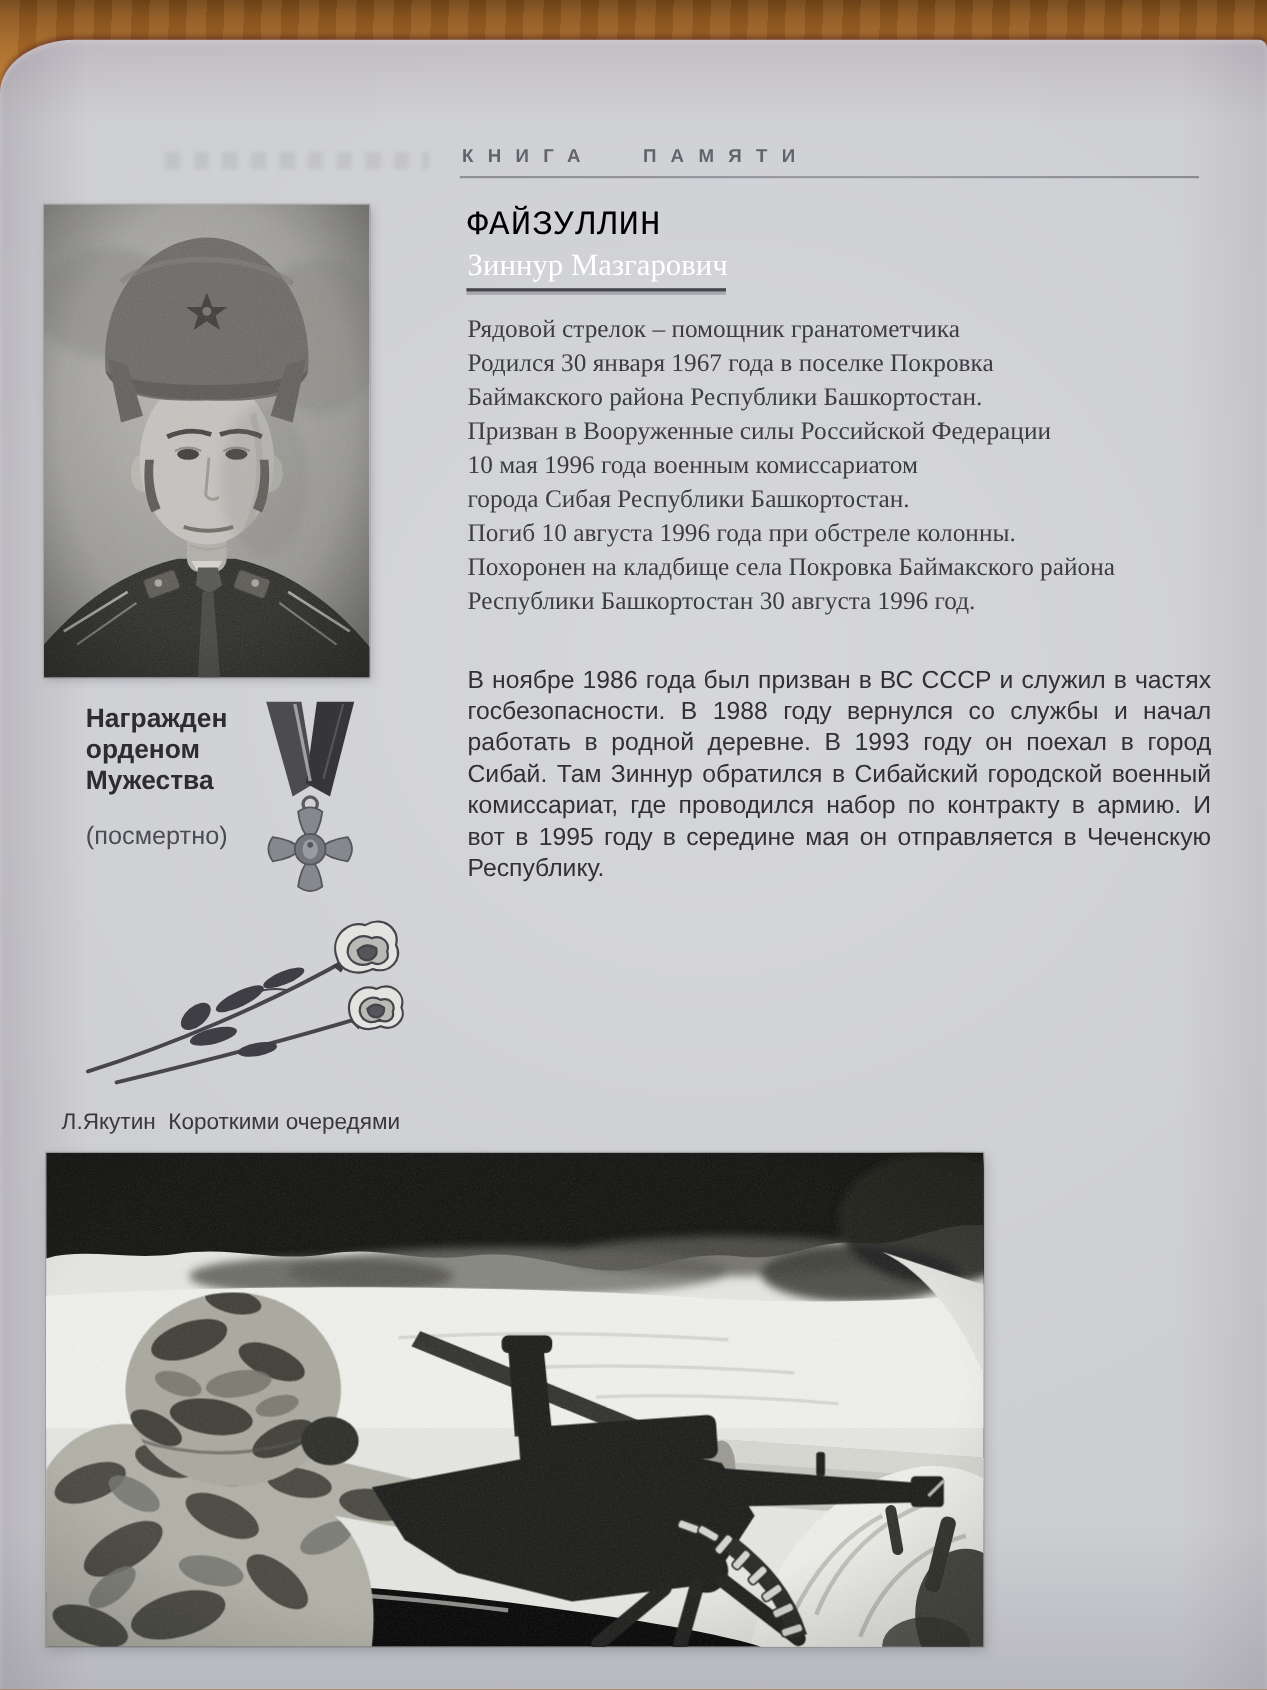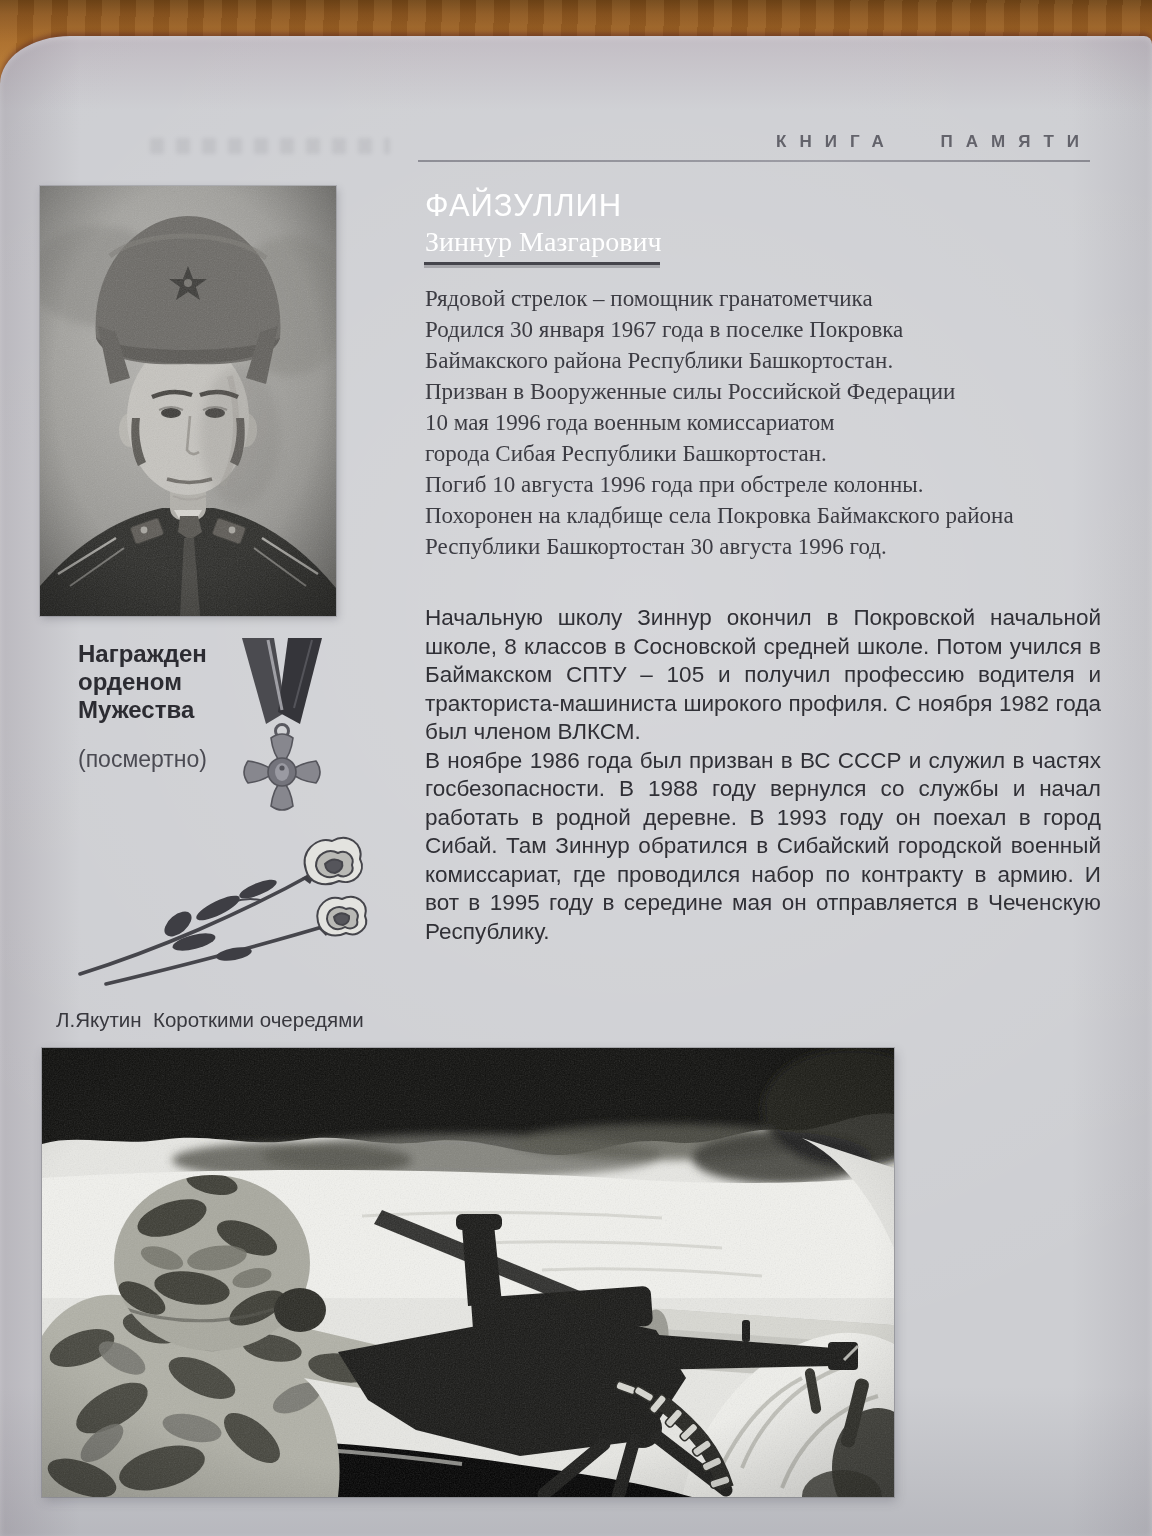--- a/index.html
+++ b/index.html
@@ -18,35 +18,35 @@
     background:
       radial-gradient(120% 85% at 56% 38%, rgba(255,255,255,.18), rgba(0,0,0,0) 62%),
       linear-gradient(to right, rgba(100,85,100,.20), rgba(0,0,0,0) 7%, rgba(0,0,0,0) 93%, rgba(90,80,95,.12)),
       linear-gradient(to bottom, rgba(130,95,115,.18), rgba(0,0,0,0) 5%, rgba(0,0,0,0) 90%, rgba(70,70,85,.16)),
       #cdced2;
     box-shadow:0 -3px 5px rgba(70,25,35,.45), inset 0 2px 6px rgba(255,255,255,.25);}
 
   .content{position:absolute;inset:0;}
 
   
-  .hdr-title{position:absolute;left:420px;top:132px;width:672px;text-align:right;
+  .hdr-title{position:absolute;left:420px;top:132px;width:672px;text-align:left;
     font-size:17px;font-weight:bold;letter-spacing:13px;word-spacing:26px;color:#63636b;}
   .hdr-rule{position:absolute;left:418px;top:160px;width:672px;height:2px;
     background:linear-gradient(to right,#8e8e96,#9c9ca4 60%,#8a8a92);}
   .bleed{position:absolute;left:150px;top:138px;width:240px;height:16px;opacity:.10;
     background:repeating-linear-gradient(to right,#55555d 0 14px,transparent 14px 26px);filter:blur(2px);}
 
   
   .portrait{position:absolute;left:40px;top:186px;width:296px;height:430px;
     box-shadow:0 0 0 1px rgba(120,120,125,.35), 2px 3px 8px rgba(60,60,70,.25);}
   .portrait svg{display:block;width:100%;height:100%;}
 
   
-  .surname{position:absolute;left:425px;top:188px;font-family:Liberation Sans, sans-serif;
-    font-size:31px;letter-spacing:1px;color:#ffffff;}
+  .surname{position:absolute;left:425px;top:188px;font-family:Liberation Mono, monospace;
+    font-size:31px;letter-spacing:1px;color:#000000;}
   .given{position:absolute;left:425px;top:226px;font-family:"Liberation Serif",serif;
     font-size:28px;color:#ffffff;}
   .name-underline{position:absolute;left:424px;top:262px;width:236px;height:3px;background:#45454c;
     box-shadow:0 3px 0 rgba(69,69,76,.30);}
 
   
   .record{position:absolute;left:425px;top:283px;width:680px;
     font-family:Liberation Serif, serif;font-size:23px;line-height:31px;color:#3c3c43;
     white-space:pre-line;}
 
@@ -176,21 +176,20 @@
 Родился 30 января 1967 года в поселке Покровка
 Баймакского района Республики Башкортостан.
 Призван в Вооруженные силы Российской Федерации
 10 мая 1996 года военным комиссариатом
 города Сибая Республики Башкортостан.
 Погиб 10 августа 1996 года при обстреле колонны.
 Похоронен на кладбище села Покровка Баймакского района
 Республики Башкортостан 30 августа 1996 год.</div>
 
     <div class="bio">
-      <p>Начальную школу Зиннур окончил в Покровской начальной школе, 8 классов в Сосновской средней школе. Потом учился в Баймакском СПТУ – 105 и получил профессию водителя и тракториста-машиниста широкого профиля. С ноября 1982 года был членом ВЛКСМ.</p>
       <p>В ноябре 1986 года был призван в ВС СССР и служил в частях госбезопасности. В 1988 году вернулся со службы и начал работать в родной деревне. В 1993 году он поехал в город Сибай. Там Зиннур обратился в Сибайский городской военный комиссариат, где проводился набор по контракту в армию. И вот в 1995 году в середине мая он отправляется в Чеченскую Республику.</p>
     </div>
 
     <div class="award">Награжден
 орденом
 Мужества</div>
     <div class="award-note">(посмертно)</div>
 
     <div class="medal" title="орден Мужества с лентой">
       <svg viewBox="0 0 118 182">

